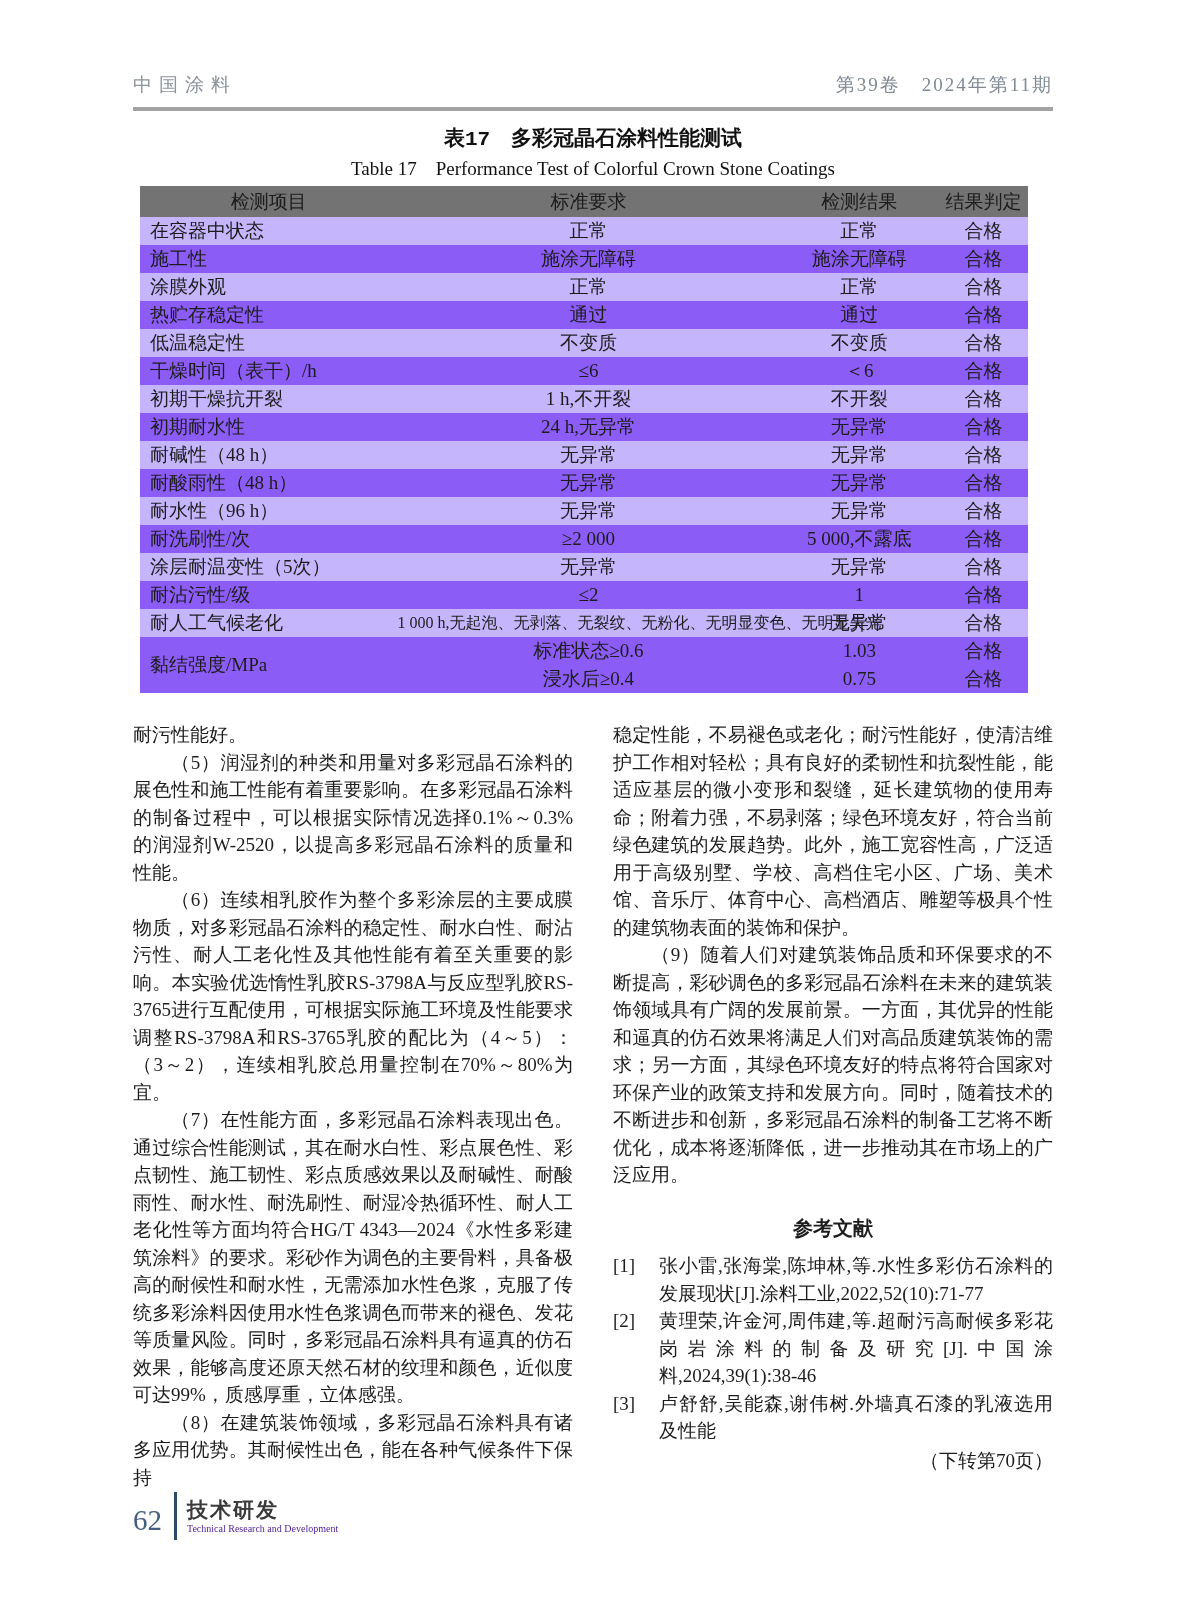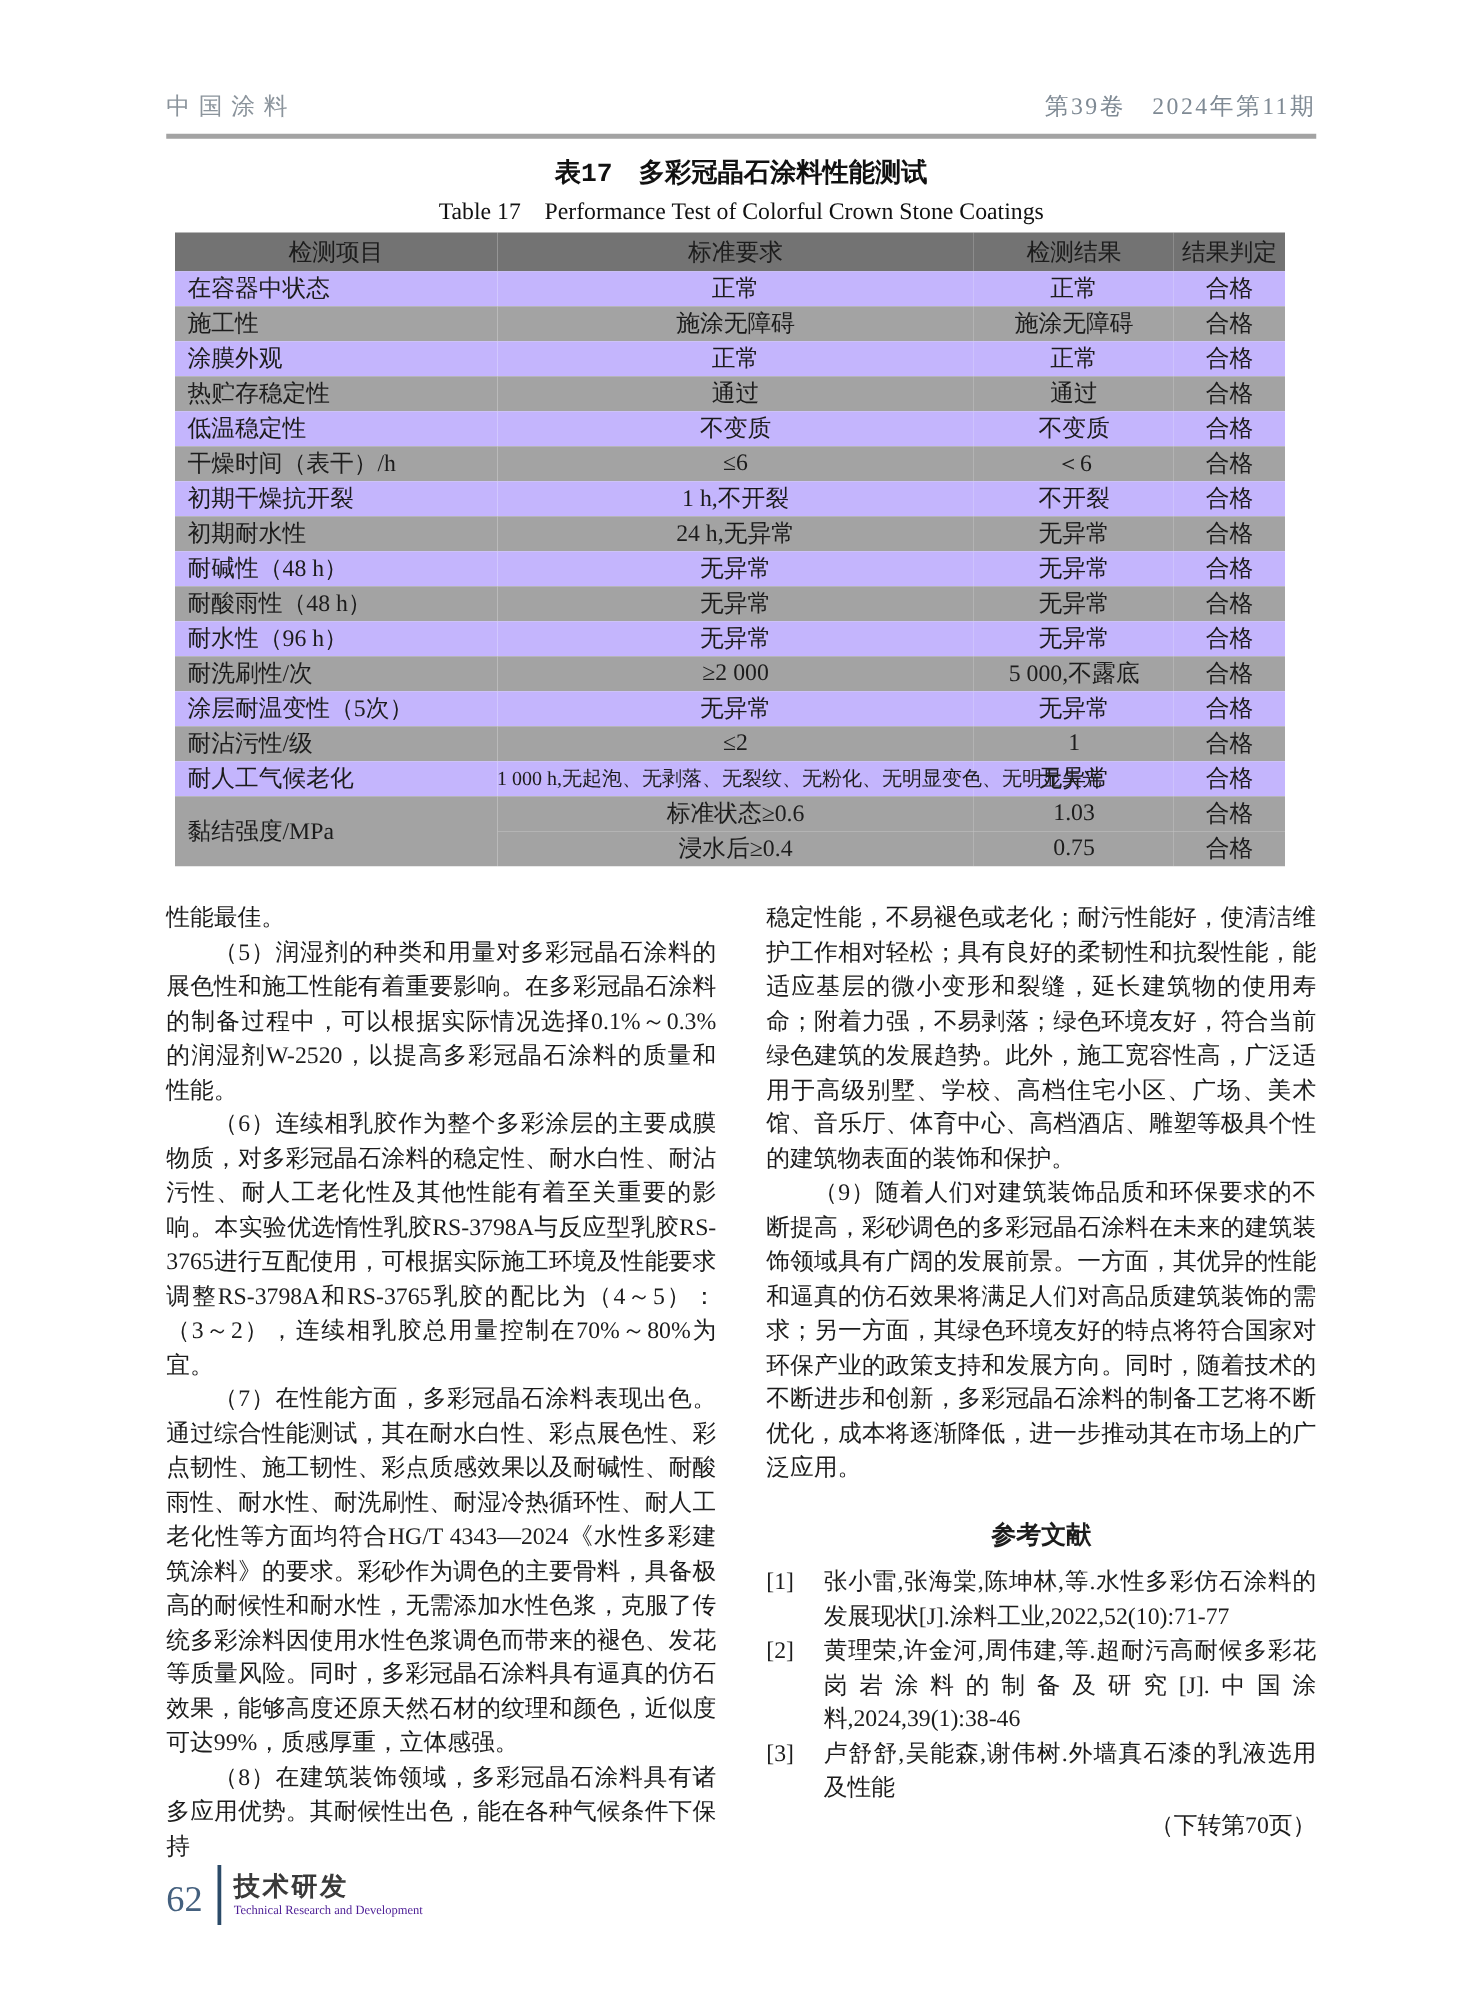--- a/index.html
+++ b/index.html
@@ -36,21 +36,21 @@
   .perf-table col.c1 { width:29%; } .perf-table col.c2 { width:43%; }
   .perf-table col.c3 { width:18%; } .perf-table col.c4 { width:10%; }
   .perf-table th {
     background:#737373; font-weight:normal; height:31px;
     text-align:center; padding:0; white-space:nowrap;
   }
   .perf-table td {
     height:28px; padding:0; text-align:center; white-space:nowrap; overflow:visible;
   }
   .perf-table td.c-item { text-align:left; padding-left:10px; }
-  .perf-table tr.pink  { background:#a3a3a3; }
+  .perf-table tr.pink  { background:#8b5cf6; }
   .perf-table tr.white { background:#c4b5fd; }
   .perf-table td.long { font-size:16px; }
   .perf-table td.merged { vertical-align:middle; }
 
   
   .columns {
     position:absolute; left:133px; top:721px; width:920px;
     display:flex; gap:40px;
   }
   .col { width:440px; font-size:19px; line-height:27.5px; text-align:justify; }
@@ -211,21 +211,21 @@
       <tr class="pink">
         <td>浸水后≥0.4</td>
         <td>0.75</td>
         <td>合格</td>
       </tr>
     </tbody>
   </table>
 
   <div class="columns">
     <div class="col">
-      <p>性能最佳。</p>
+      <p>耐污性能好。</p>
       <p class="ind">（5）润湿剂的种类和用量对多彩冠晶石涂料的展色性和施工性能有着重要影响。在多彩冠晶石涂料的制备过程中，可以根据实际情况选择0.1%～0.3%的润湿剂W-2520，以提高多彩冠晶石涂料的质量和性能。</p>
       <p class="ind">（6）连续相乳胶作为整个多彩涂层的主要成膜物质，对多彩冠晶石涂料的稳定性、耐水白性、耐沾污性、耐人工老化性及其他性能有着至关重要的影响。本实验优选惰性乳胶RS-3798A与反应型乳胶RS-3765进行互配使用，可根据实际施工环境及性能要求调整RS-3798A和RS-3765乳胶的配比为（4～5）：（3～2），连续相乳胶总用量控制在70%～80%为宜。</p>
       <p class="ind">（7）在性能方面，多彩冠晶石涂料表现出色。通过综合性能测试，其在耐水白性、彩点展色性、彩点韧性、施工韧性、彩点质感效果以及耐碱性、耐酸雨性、耐水性、耐洗刷性、耐湿冷热循环性、耐人工老化性等方面均符合HG/T 4343—2024《水性多彩建筑涂料》的要求。彩砂作为调色的主要骨料，具备极高的耐候性和耐水性，无需添加水性色浆，克服了传统多彩涂料因使用水性色浆调色而带来的褪色、发花等质量风险。同时，多彩冠晶石涂料具有逼真的仿石效果，能够高度还原天然石材的纹理和颜色，近似度可达99%，质感厚重，立体感强。</p>
       <p class="ind">（8）在建筑装饰领域，多彩冠晶石涂料具有诸多应用优势。其耐候性出色，能在各种气候条件下保持</p>
     </div>
     <div class="col">
       <p>稳定性能，不易褪色或老化；耐污性能好，使清洁维护工作相对轻松；具有良好的柔韧性和抗裂性能，能适应基层的微小变形和裂缝，延长建筑物的使用寿命；附着力强，不易剥落；绿色环境友好，符合当前绿色建筑的发展趋势。此外，施工宽容性高，广泛适用于高级别墅、学校、高档住宅小区、广场、美术馆、音乐厅、体育中心、高档酒店、雕塑等极具个性的建筑物表面的装饰和保护。</p>
       <p class="ind">（9）随着人们对建筑装饰品质和环保要求的不断提高，彩砂调色的多彩冠晶石涂料在未来的建筑装饰领域具有广阔的发展前景。一方面，其优异的性能和逼真的仿石效果将满足人们对高品质建筑装饰的需求；另一方面，其绿色环境友好的特点将符合国家对环保产业的政策支持和发展方向。同时，随着技术的不断进步和创新，多彩冠晶石涂料的制备工艺将不断优化，成本将逐渐降低，进一步推动其在市场上的广泛应用。</p>
 
       <div class="ref-heading">参考文献</div>

